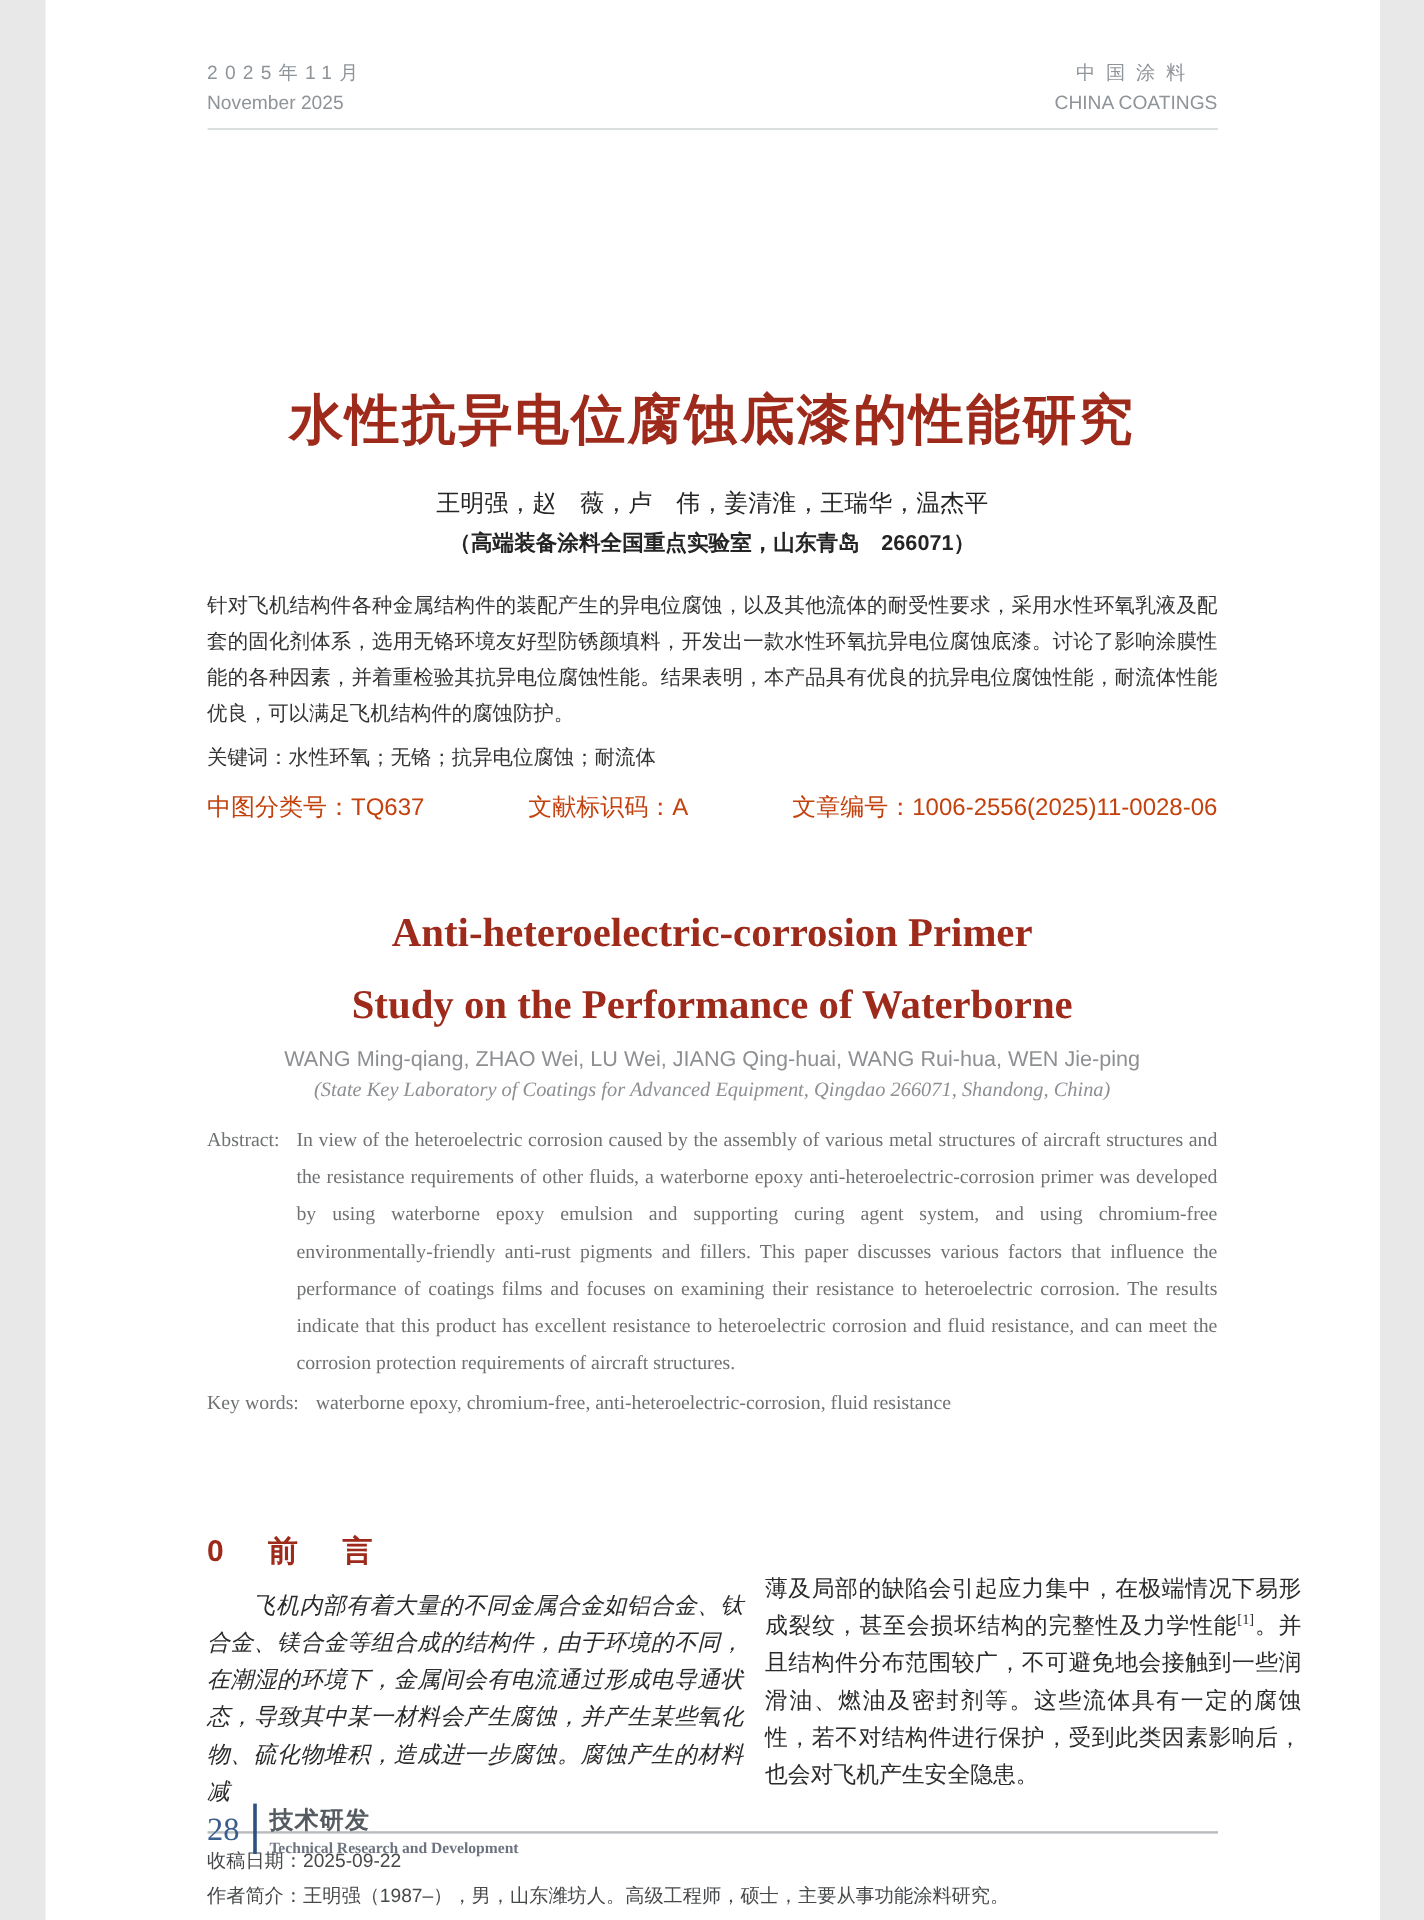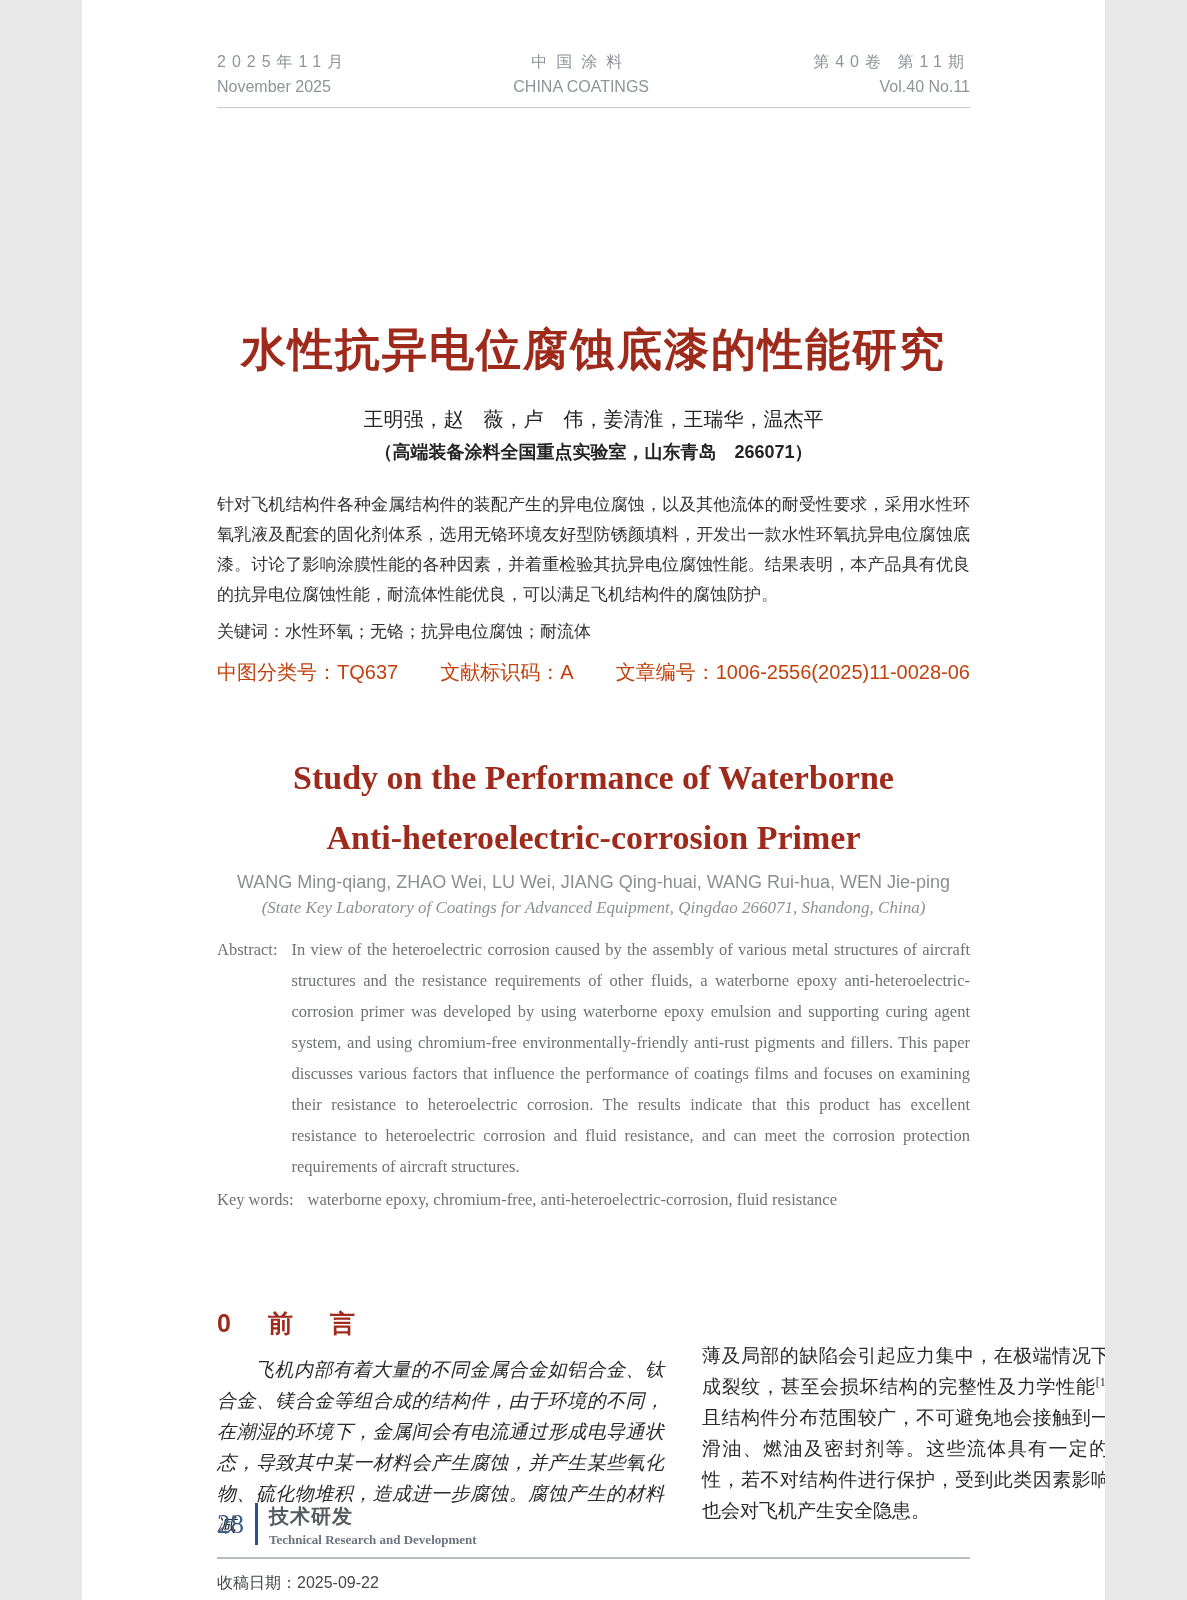--- a/index.html
+++ b/index.html
@@ -1,18 +1,18 @@
 <!DOCTYPE html>
 <html><head>
 <meta charset="utf-8">
 <style>
   * { margin: 0; padding: 0; box-sizing: border-box; }
   html, body { background: #e8e8e8; }
   .page {
-    width: 1023px; height: 1600px;
+    width: 1112px; height: 1600px;
     background: #ffffff;
     margin: 0 auto;
     position: relative;
     font-family: "Liberation Sans", "DejaVu Sans", sans-serif;
     color: #2e2e2e;
     overflow: hidden;
   }
   .content { padding: 0 135px; width: 100%; }
 
   
@@ -104,21 +104,21 @@
     margin-top: 2px;
     display: flex;
     font-family: "Liberation Serif", "DejaVu Serif", serif;
     font-size: 16.5px; line-height: 31px; color: #6f7173;
   }
   .kw-en .label { white-space: nowrap; padding-right: 14px; }
 
   
   .body-cols {
     margin-top: 92px;
-    display: flex; gap: 38px;
+    display: flex; gap: 18px;
   }
   .col-half { width: 447px; flex: 0 0 447px; }
   .sec-heading {
     font-size: 25px; font-weight: bold;
     color: #9e2a1b;
     letter-spacing: 6px;
     margin-bottom: 14px;
   }
   .body-text {
     font-family: "Liberation Serif", "DejaVu Serif", serif;
@@ -172,44 +172,40 @@
 
     <div class="jheader">
       <div class="col left">
         <div class="cn">2025年11月</div>
         <div>November 2025</div>
       </div>
       <div class="col center">
         <div class="cn">中国涂料</div>
         <div>CHINA COATINGS</div>
       </div>
-      <div class="col right">
-        <div class="cn">第40卷 第11期</div>
-        <div>Vol.40 No.11</div>
-      </div>
     </div>
 
     <h1 class="title-cn">水性抗异电位腐蚀底漆的性能研究</h1>
     <div class="authors-cn">王明强，赵　薇，卢　伟，姜清淮，王瑞华，温杰平</div>
     <div class="affil-cn">（高端装备涂料全国重点实验室，山东青岛　266071）</div>
 
     <div class="abs-cn">
       <span class="text">针对飞机结构件各种金属结构件的装配产生的异电位腐蚀，以及其他流体的耐受性要求，采用水性环氧乳液及配套的固化剂体系，选用无铬环境友好型防锈颜填料，开发出一款水性环氧抗异电位腐蚀底漆。讨论了影响涂膜性能的各种因素，并着重检验其抗异电位腐蚀性能。结果表明，本产品具有优良的抗异电位腐蚀性能，耐流体性能优良，可以满足飞机结构件的腐蚀防护。</span>
     </div>
     <div class="kw-cn">关键词：水性环氧；无铬；抗异电位腐蚀；耐流体</div>
 
     <div class="class-line">
       <span>中图分类号：TQ637</span>
       <span>文献标识码：A</span>
       <span>文章编号：1006-2556(2025)11-0028-06</span>
     </div>
 
     <div class="title-en">
+      <div>Anti-heteroelectric-corrosion Primer</div>
       <div>Study on the Performance of Waterborne</div>
-      <div>Anti-heteroelectric-corrosion Primer</div>
     </div>
     <div class="authors-en">WANG Ming-qiang, ZHAO Wei, LU Wei, JIANG Qing-huai, WANG Rui-hua, WEN Jie-ping</div>
     <div class="affil-en">(State Key Laboratory of Coatings for Advanced Equipment, Qingdao 266071, Shandong, China)</div>
 
     <div class="abs-en">
       <span class="label">Abstract:</span>
       <span class="text">In view of the heteroelectric corrosion caused by the assembly of various metal structures of aircraft structures and the resistance requirements of other fluids, a waterborne epoxy anti-heteroelectric-corrosion primer was developed by using waterborne epoxy emulsion and supporting curing agent system, and using chromium-free environmentally-friendly anti-rust pigments and fillers. This paper discusses various factors that influence the performance of coatings films and focuses on examining their resistance to heteroelectric corrosion. The results indicate that this product has excellent resistance to heteroelectric corrosion and fluid resistance, and can meet the corrosion protection requirements of aircraft structures.</span>
     </div>
     <div class="kw-en">
       <span class="label">Key words:</span>

